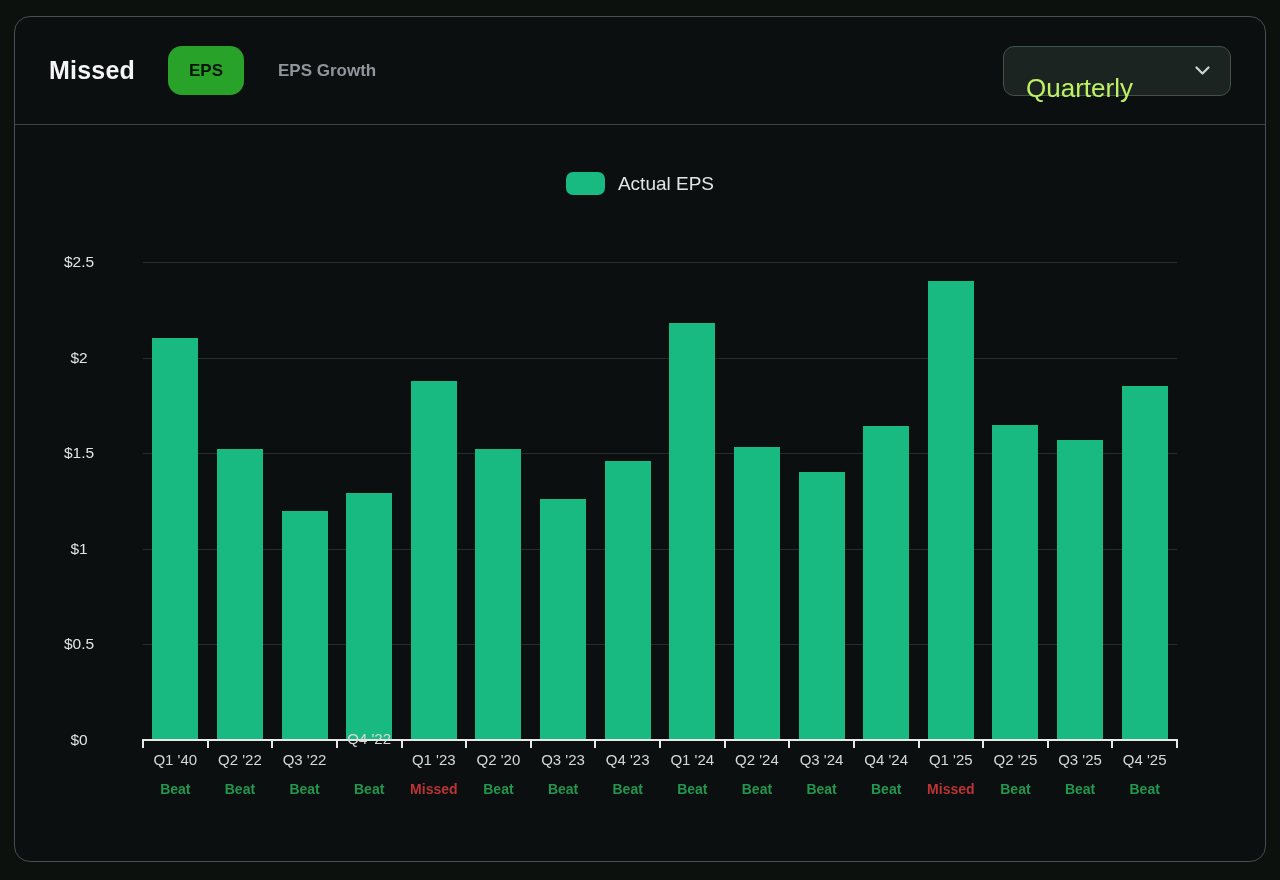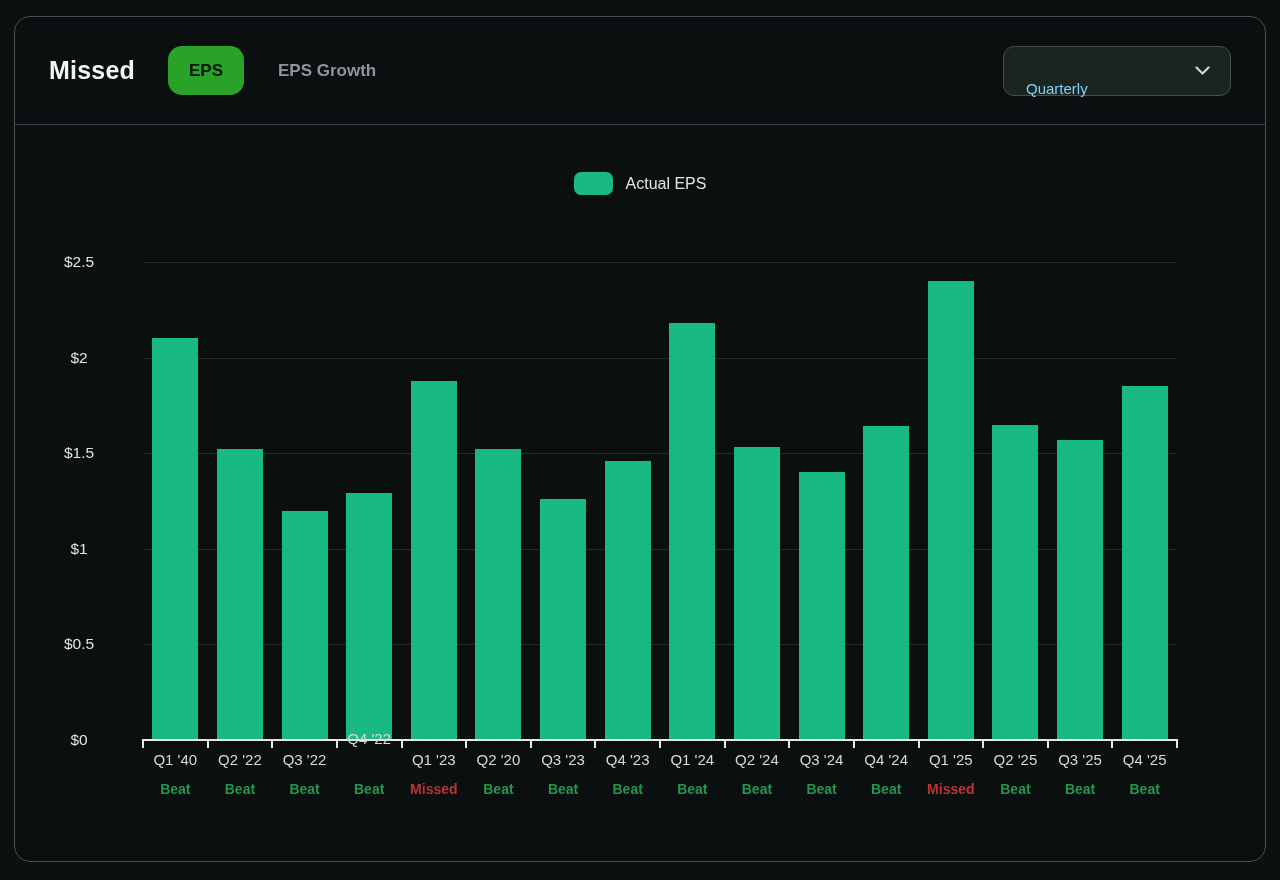--- a/index.html
+++ b/index.html
@@ -43,30 +43,30 @@
   .header-spacer { flex:1; }
   .period-select {
     width:228px; height:50px;
     background:#1c2421;
     border:1px solid #40524a;
     border-radius:11px;
     display:flex; align-items:center;
     padding:0 20px 0 22px;
     cursor:pointer;
   }
-  .period-select-value { color:#7dd3fc; font-size:15px; flex:1;margin-top:36px; }
+  .period-select-value { color:#bef264; font-size:26px; flex:1;margin-top:36px; }
   .chevron-down { width:15px; height:9px; }
   
   .chart-canvas { position:relative; width:100%; height:735px; }
   .legend {
     position:absolute; top:47px; left:0; width:100%;
     display:flex; align-items:center; justify-content:center; gap:13px;
   }
   .legend-swatch { width:39px; height:23px; border-radius:7px; }
-  .legend-label { color:#e3e5e4; font-size:16px; }
+  .legend-label { color:#e3e5e4; font-size:19px; }
   .gridline { position:absolute; height:1px; background:#262c2c; }
   .y-label {
     position:absolute; width:100px; text-align:center;
     color:#e2e4e3; font-size:15.5px; line-height:20px;
   }
   .bar { position:absolute; }
   .x-axis-line { position:absolute; height:2px; background:#e8e8e8; }
   .x-tick { position:absolute; width:2px; height:8px; background:#e8e8e8; }
   .x-label {
     position:absolute; text-align:center;

